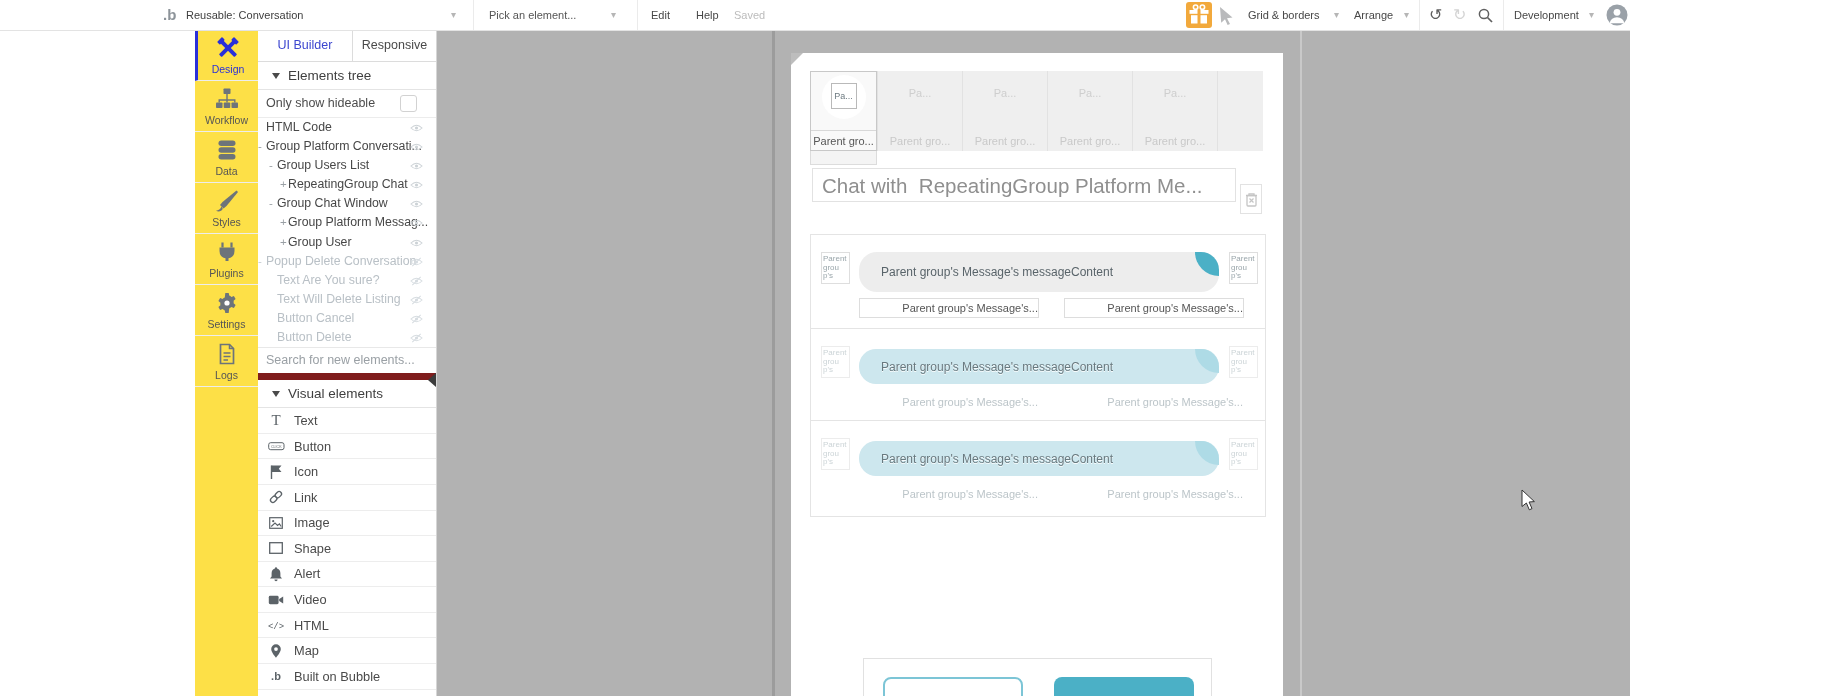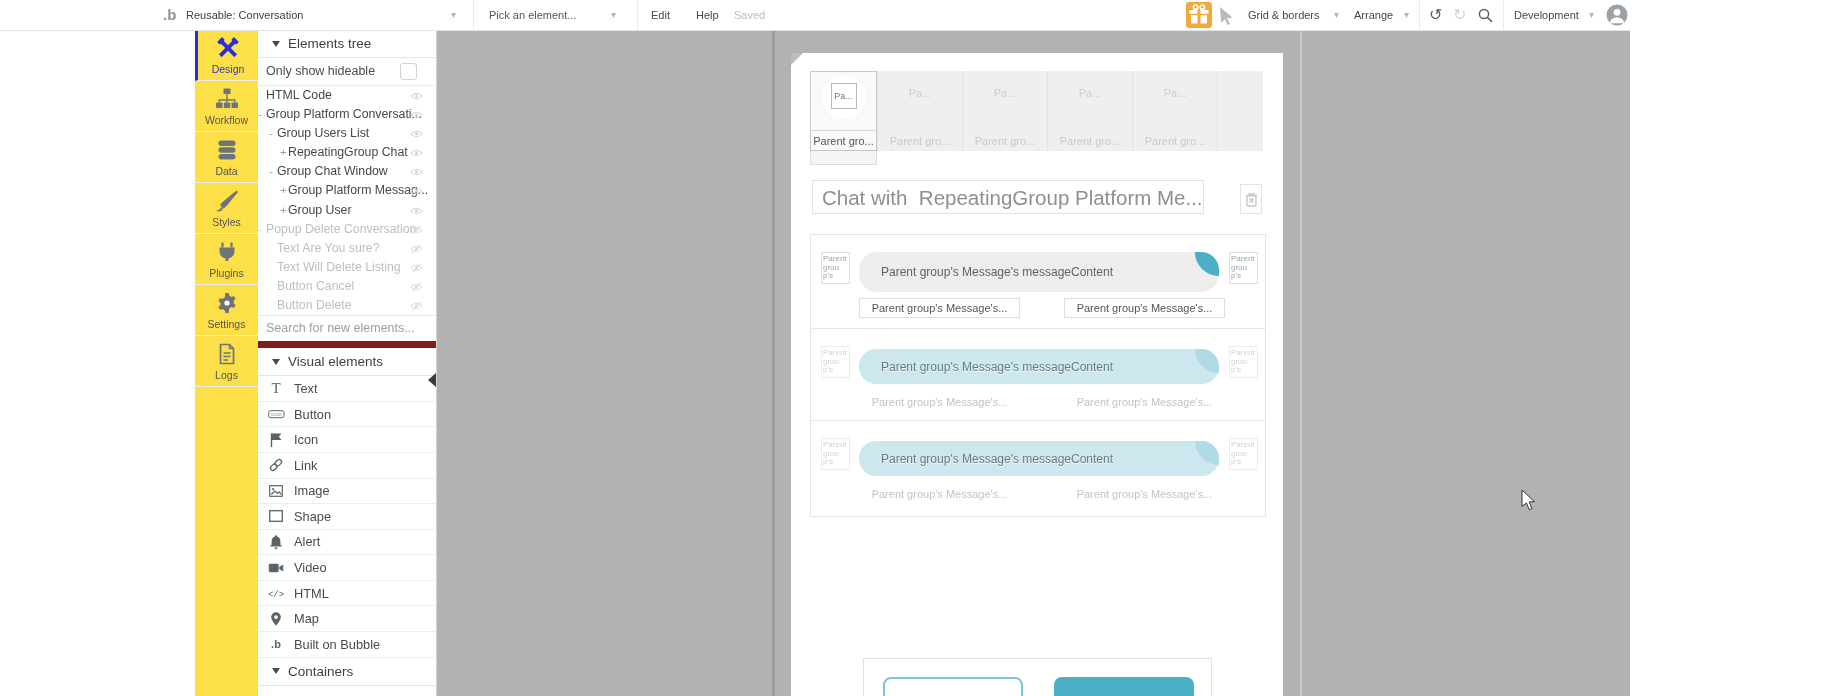--- a/index.html
+++ b/index.html
@@ -61,31 +61,31 @@
   .cell{position:relative;width:85px;flex:none;background:#efefef;border-left:1px solid #e2e2e2;box-sizing:border-box}
   .cell.active{width:67px;background:#f9f9f9;border:1px solid #c8c8c8}
   .cell.blank{width:46px}
   .av-circle{position:absolute;left:50%;top:3px;transform:translateX(-50%);width:44px;height:44px;border-radius:50%;background:#fff}
   .av-square{width:26px;height:26px;border:1px solid #b9b9b9;margin:8px auto 0;font-size:9px;color:#6d7a80;line-height:25px;text-align:center;overflow:hidden;box-sizing:border-box}
   .pa{position:absolute;top:16px;left:0;right:0;text-align:center;font-size:11px;color:#cecece}
   .cname{position:absolute;bottom:4px;left:2px;right:2px;text-align:center;font-size:11px;color:#c9c9c9;white-space:nowrap;overflow:hidden}
   .cell.active .cname{color:#565656;border-top:1px solid #d8d8d8;padding-top:4px;bottom:3px;left:0;right:0}
   .stub{position:absolute;left:19px;top:98px;width:67px;height:14px;background:#f4f4f4;border:1px solid #dcdcdc;border-top:none;box-sizing:border-box}
   
-  .title-box{position:absolute;left:21px;top:127px;width:392px;height:34px;border:1px solid #e2e2e2;line-height:33px;font-size:20.5px;color:#8f8f8f;padding-left:9px;white-space:pre;overflow:hidden;box-sizing:border-box}
+  .title-box{position:absolute;left:21px;top:115px;width:424px;height:34px;border:1px solid #e2e2e2;line-height:33px;font-size:20.5px;color:#8f8f8f;padding-left:9px;white-space:pre;overflow:hidden;box-sizing:border-box}
   .trash-box{position:absolute;left:449px;top:131px;width:22px;height:30px;border:1px solid #e2e2e2;display:flex;align-items:center;justify-content:center;color:#c5c5c5;box-sizing:border-box}
   
   #message-rows{position:absolute;left:19px;top:182px;width:456px}
   .msg-row{position:relative;height:95px;background:#fff;border:1px solid #e4e4e4;margin-top:-1px;box-sizing:border-box}
   .msg-row:nth-child(2){height:93px}.msg-row:nth-child(3){height:97px}
   .m-avatar{position:absolute;top:17px;width:29px;height:32px;border:1px solid #dedede;font-size:8px;line-height:8.5px;color:#9aa6ab;overflow:hidden;padding:2px 1px;word-break:break-all;box-sizing:border-box}
   .m-avatar.left{left:10px}.m-avatar.right{left:418px}
   .m-bubble{position:absolute;left:48px;top:17px;width:360px;height:40px;background:#ededed;border-radius:18px;display:flex;align-items:center;padding-left:22px;font-size:12px;color:#59646a;box-sizing:border-box}
   .m-bubble::after{content:'';position:absolute;right:0;top:0;width:24px;height:24px;background:var(--teal);border-radius:0 18px 0 100%}
-  .m-label{position:absolute;top:63px;width:161px;height:20px;border:1px solid #ddd;font-size:11px;color:#555;text-align:center;line-height:18px;white-space:nowrap;overflow:hidden;box-sizing:border-box}
+  .m-label{position:absolute;top:63px;width:180px;height:20px;border:1px solid #ddd;font-size:11px;color:#555;text-align:right;line-height:18px;white-space:nowrap;overflow:hidden;box-sizing:border-box}
   .m-label.l{left:48px}.m-label.r{left:253px}
   .msg-row.faded .m-bubble{background:var(--bubble);color:#68797f;top:20px;height:35px;border-radius:17px;text-shadow:0 1px 0 rgba(255,255,255,.85)}
   .msg-row.faded .m-bubble::after{background:#aedbe6}
   .msg-row.faded .m-label{border-color:transparent;color:#bcc5c9}
   .msg-row.faded .m-avatar{border-color:#ececec;color:#ccd4d7}
   
   .input-box{position:absolute;left:19px;top:484px;width:453px;height:111px;background:#f1f1f1;border:1px solid #ddd;font-size:13.5px;color:#a3a3a3;padding:17px 0 0 20px;box-sizing:border-box}
   .btnrow{position:absolute;left:72px;top:605px;width:349px;height:60px;background:#fff;border:1px solid #e1e1e1;box-sizing:border-box}
   .btn{position:absolute;top:18px;width:140px;height:40px;border-radius:8px;box-sizing:border-box}
   .btn.outline{left:19px;background:#fff;border:2px solid #7cc5d6}
@@ -224,20 +224,24 @@
               <path d="M14.5 2.5 v4 h4" fill="none" stroke="currentColor" stroke-width="1.5"></path>
               <path d="M8.5 11 h7 M8.5 14.5 h7 M8.5 18 h4.5" stroke="currentColor" stroke-width="1.5"></path>
             </svg>
           </span>
     <span class="sb-label">Logs</span>
   </div>
       </div>
   </div>
 
   <div class="panel">
+    <div class="tabs">
+      <div class="tab t1 active">UI Builder</div>
+      <div class="tab t2">Responsive</div>
+    </div>
     <div class="sec-header">
       <span class="tri"></span>
       <span>Elements tree</span>
     </div>
     <div class="hideable">
       <span>Only show hideable</span>
       <span class="checkbox"></span>
     </div>
     <div id="tree-rows">
         <div class="tree-row">

